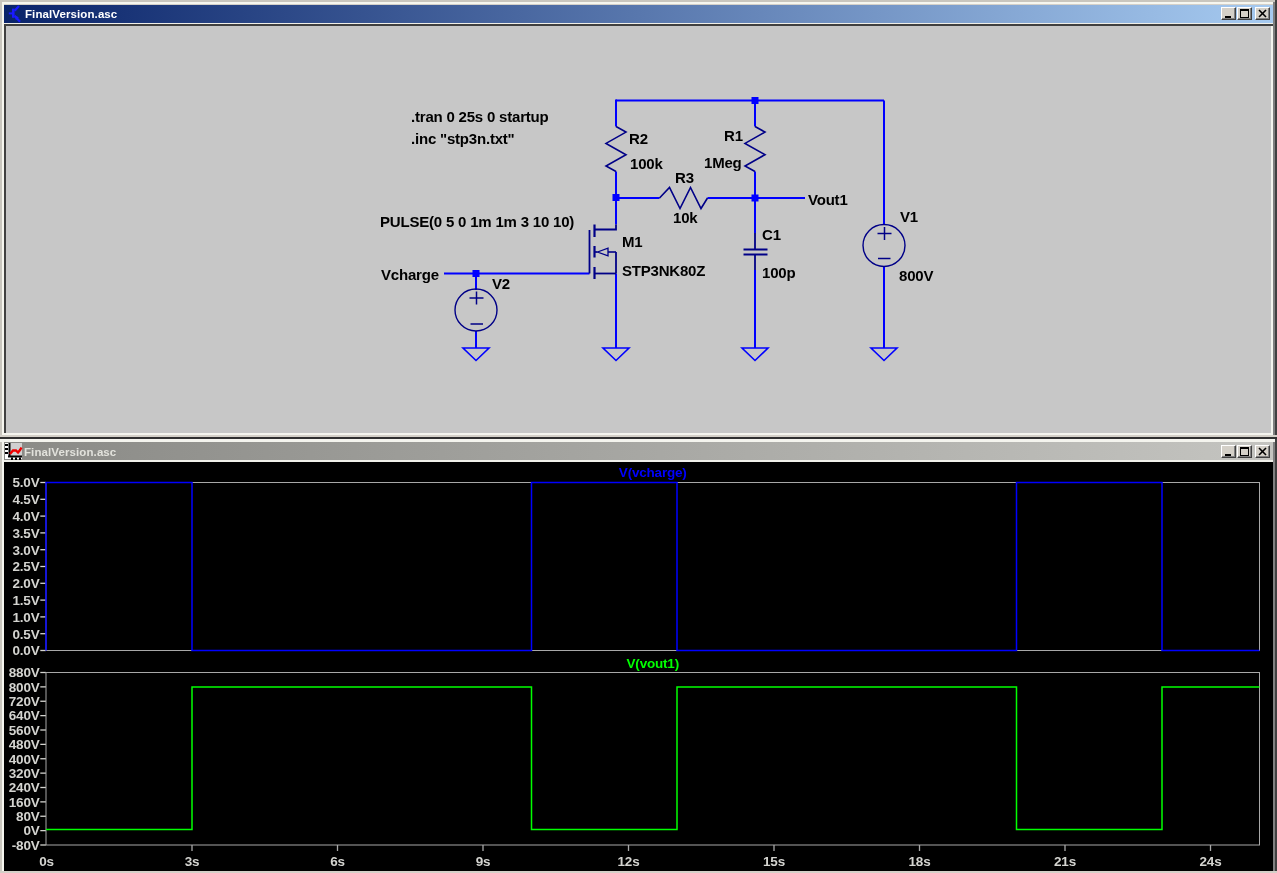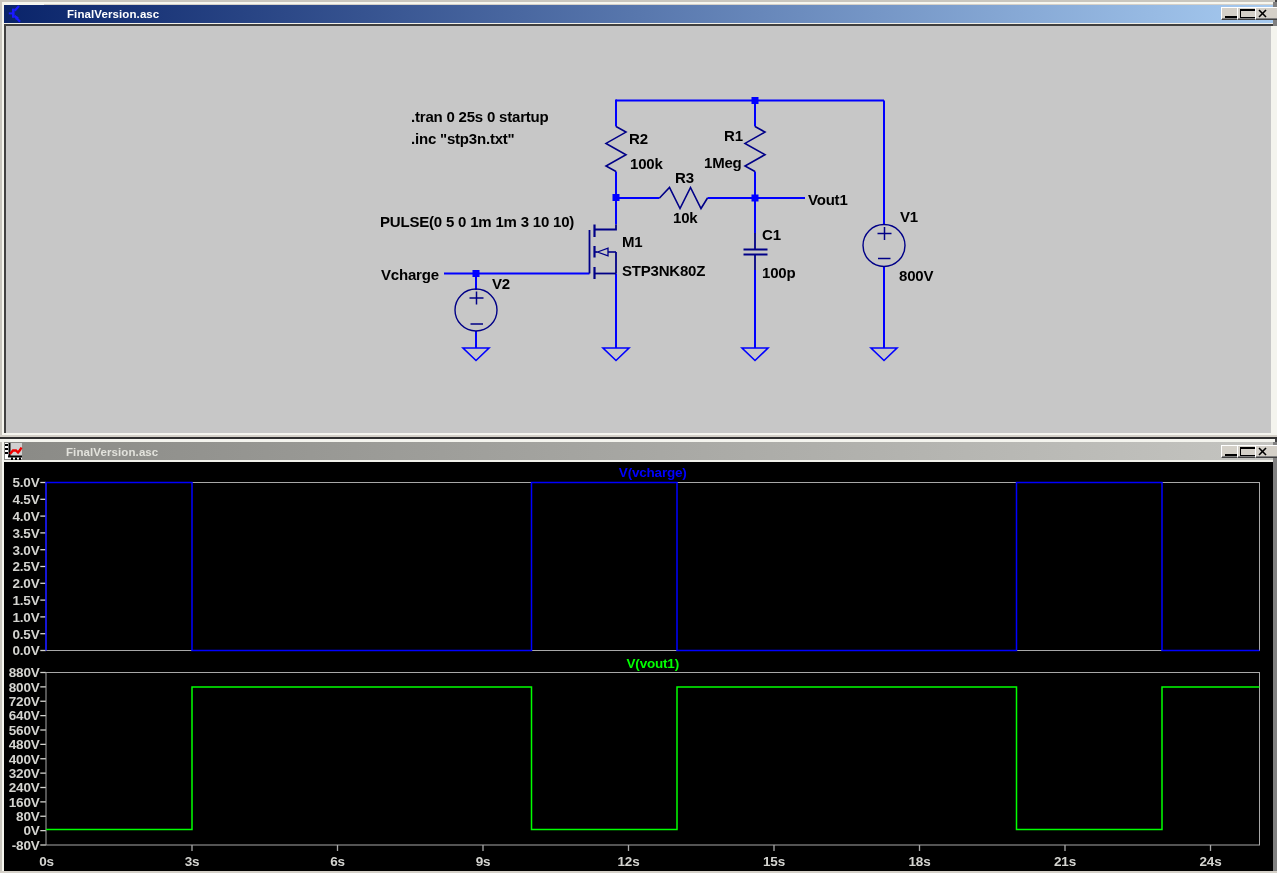--- a/index.html
+++ b/index.html
@@ -1,16 +1,16 @@
 <!DOCTYPE html>
 <html><head><meta charset="utf-8">
 <style>
 html,body{margin:0;padding:0;width:1277px;height:873px;overflow:hidden;background:#000;}
 *{box-sizing:border-box;}
-div{font-family:"Liberation Sans",sans-serif;padding-left:42px;}
+div{font-family:"Liberation Sans",sans-serif;}
 </style></head>
 <body>
 <div style="position:relative;width:1277px;height:873px;">
 <div style="position:absolute;left:0px;top:0px;width:1277px;height:438px;background:#d4d0c8;"></div>
 <div style="position:absolute;left:0px;top:0px;width:1277px;height:2px;background:#c9c6be;"></div>
 <div style="position:absolute;left:0px;top:2px;width:1277px;height:2px;background:#f6f6ef;"></div>
 <div style="position:absolute;left:0px;top:0px;width:2px;height:438px;background:#c9c6be;"></div>
 <div style="position:absolute;left:2px;top:2px;width:2px;height:434px;background:#f6f6ef;"></div>
 <div style="position:absolute;left:1275px;top:0px;width:2px;height:438px;background:#404040;"></div>
 <div style="position:absolute;left:1273px;top:2px;width:2px;height:434px;background:#808080;"></div>

